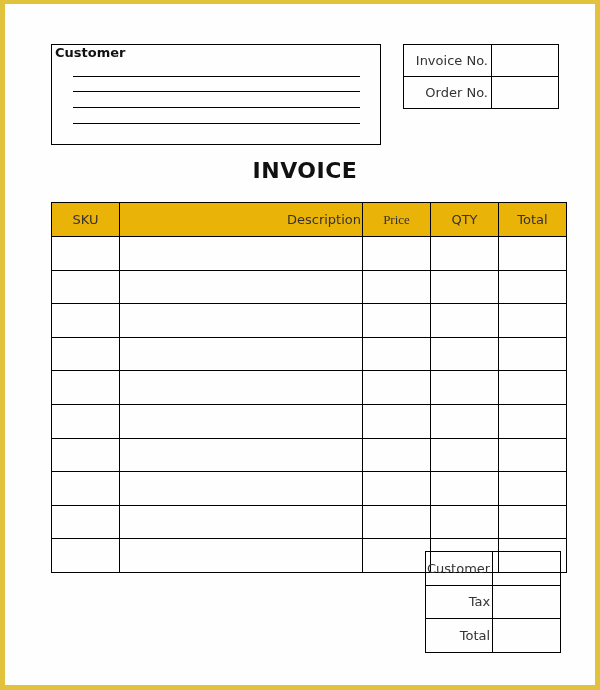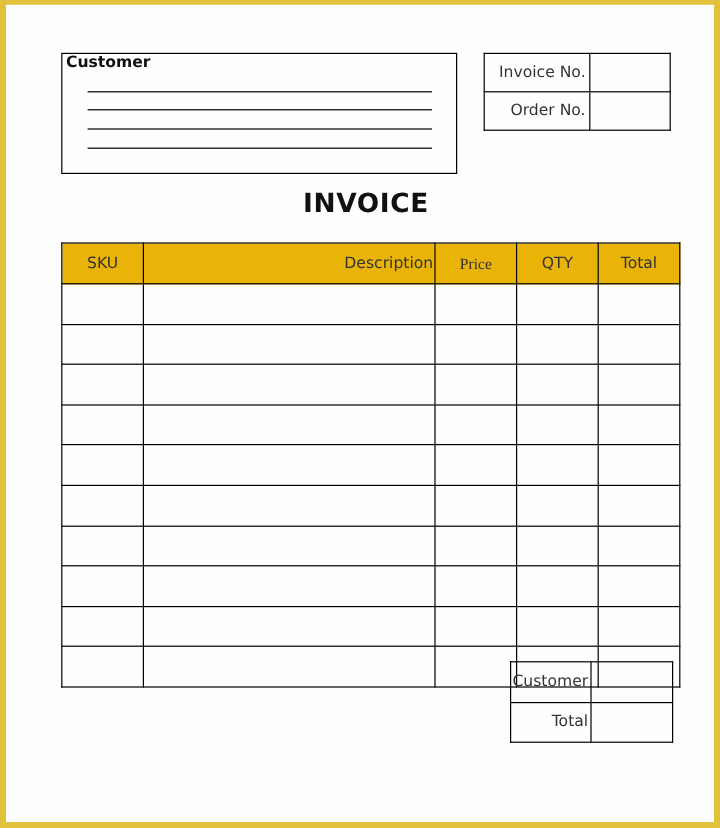--- a/index.html
+++ b/index.html
@@ -134,17 +134,21 @@
     </tbody>
 </table>
 
 <table class="totals">
   <tbody>
       <tr>
     <td class="lbl">Customer</td>
     <td class="val"></td>
   </tr>
   <tr>
+    <td class="lbl">Tax</td>
+    <td class="val"></td>
+  </tr>
+  <tr>
     <td class="lbl">Total</td>
     <td class="val"></td>
   </tr>
 </tbody>
   </table>
 
 </body></html>

